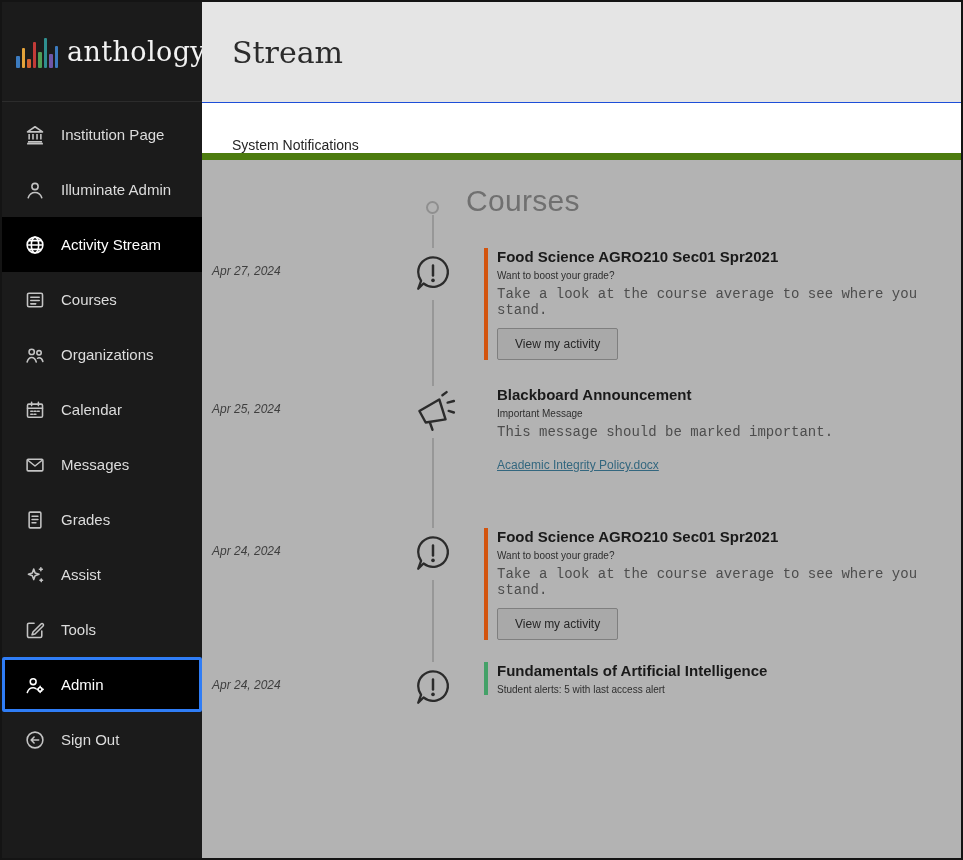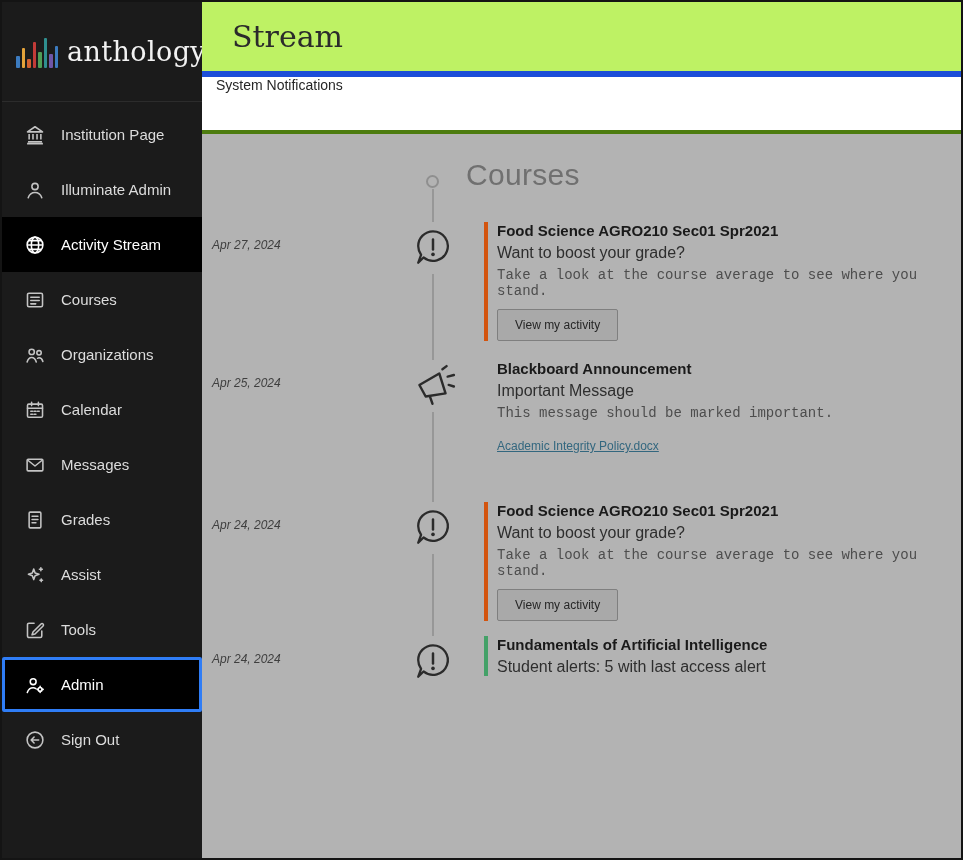--- a/index.html
+++ b/index.html
@@ -16,37 +16,37 @@
   .nav-item { height:55px; flex:none; display:flex; align-items:center; gap:15px; padding:0 10px 0 22px; color:#dcdcdc; font-size:15px; cursor:pointer; }
   .nav-item .icon { width:22px; height:22px; color:#c4c4c4; flex:none; display:inline-flex; }
   .nav-item .icon svg { width:22px; height:22px; }
   .nav-item.active { background:#000; color:#fff; }
   .nav-item.active .icon { color:#fff; }
   .nav-item.focused { background:#000; color:#fff; outline:3px solid #2f7df6; outline-offset:-3px; border-radius:2px; }
   .nav-item.focused .icon { color:#fff; }
 
   
   .main { flex:1; display:flex; flex-direction:column; min-width:0; }
-  .page-header { height:75px; flex:none; background:#bef264; border-bottom:6px solid #1d4ed8; display:flex; align-items:center; padding-left:30px; }
+  .page-header { height:101px; flex:none; background:#e5e5e5; border-bottom:1px solid #1d4ed8; display:flex; align-items:center; padding-left:30px; }
   .page-title { font-family:"DejaVu Serif", serif; font-size:30px; font-weight:500; color:#2b2b2b; }
-  .subnav { height:57px; flex:none; background:#ffffff; border-bottom:4px solid #4d7c0f; display:flex; align-items:flex-start; padding-left:14px; }
+  .subnav { height:57px; flex:none; background:#ffffff; border-bottom:7px solid #4d7c0f; display:flex; align-items:flex-end; padding-left:30px; }
   .subnav-tab { font-size:14px; color:#262626; cursor:pointer; }
   .content { position:relative; flex:1; background:#b3b3b3; overflow:hidden; }
 
   
   .timeline-line { position:absolute; left:230px; top:55px; width:2px; height:476px; background:#979797; }
   .timeline-dot { position:absolute; left:224px; top:41px; width:13px; height:13px; border:2px solid #8f8f8f; border-radius:50%; background:#b3b3b3; }
   .recent-title { position:absolute; left:264px; top:24px; font-size:30px; font-weight:400; color:#707070; letter-spacing:.3px; }
 
   .stream-item { position:absolute; left:0; right:0; }
   .item-date { position:absolute; left:10px; top:16px; width:188px; text-align:left; font-size:12px; font-style:italic; color:#3f3f3f; }
   .item-icon { position:absolute; left:204px; top:0; width:54px; height:52px; display:flex; align-items:center; justify-content:center; background:#b3b3b3; }
   .item-body { margin-left:282px; margin-right:40px; border-left:4px solid transparent; padding-left:9px; }
   .item-title { font-size:15px; font-weight:bold; color:#1a1a1a; margin-bottom:5px; }
-  .item-subtitle { font-size:16px; color:#2e2e2e; margin-bottom:5px; }
+  .item-subtitle { font-size:10px; color:#2e2e2e; margin-bottom:5px; }
   .item-text { font-size:14px; color:#4d4d4d; margin-bottom:10px;font-family:Liberation Mono, monospace; }
   .item-button { font-family:"Liberation Sans", sans-serif; font-size:12px; color:#262626; background:#a9a9a9; border:1px solid #7f7f7f; border-radius:2px; padding:8px 17px; cursor:pointer; }
   .item-link { font-size:12px; color:#33677f; text-decoration:underline; cursor:pointer; display:inline-block; margin-top:8px; }
 </style>
 </head>
 <body>
 
 <div class="app">
 
   <aside class="sidebar">

